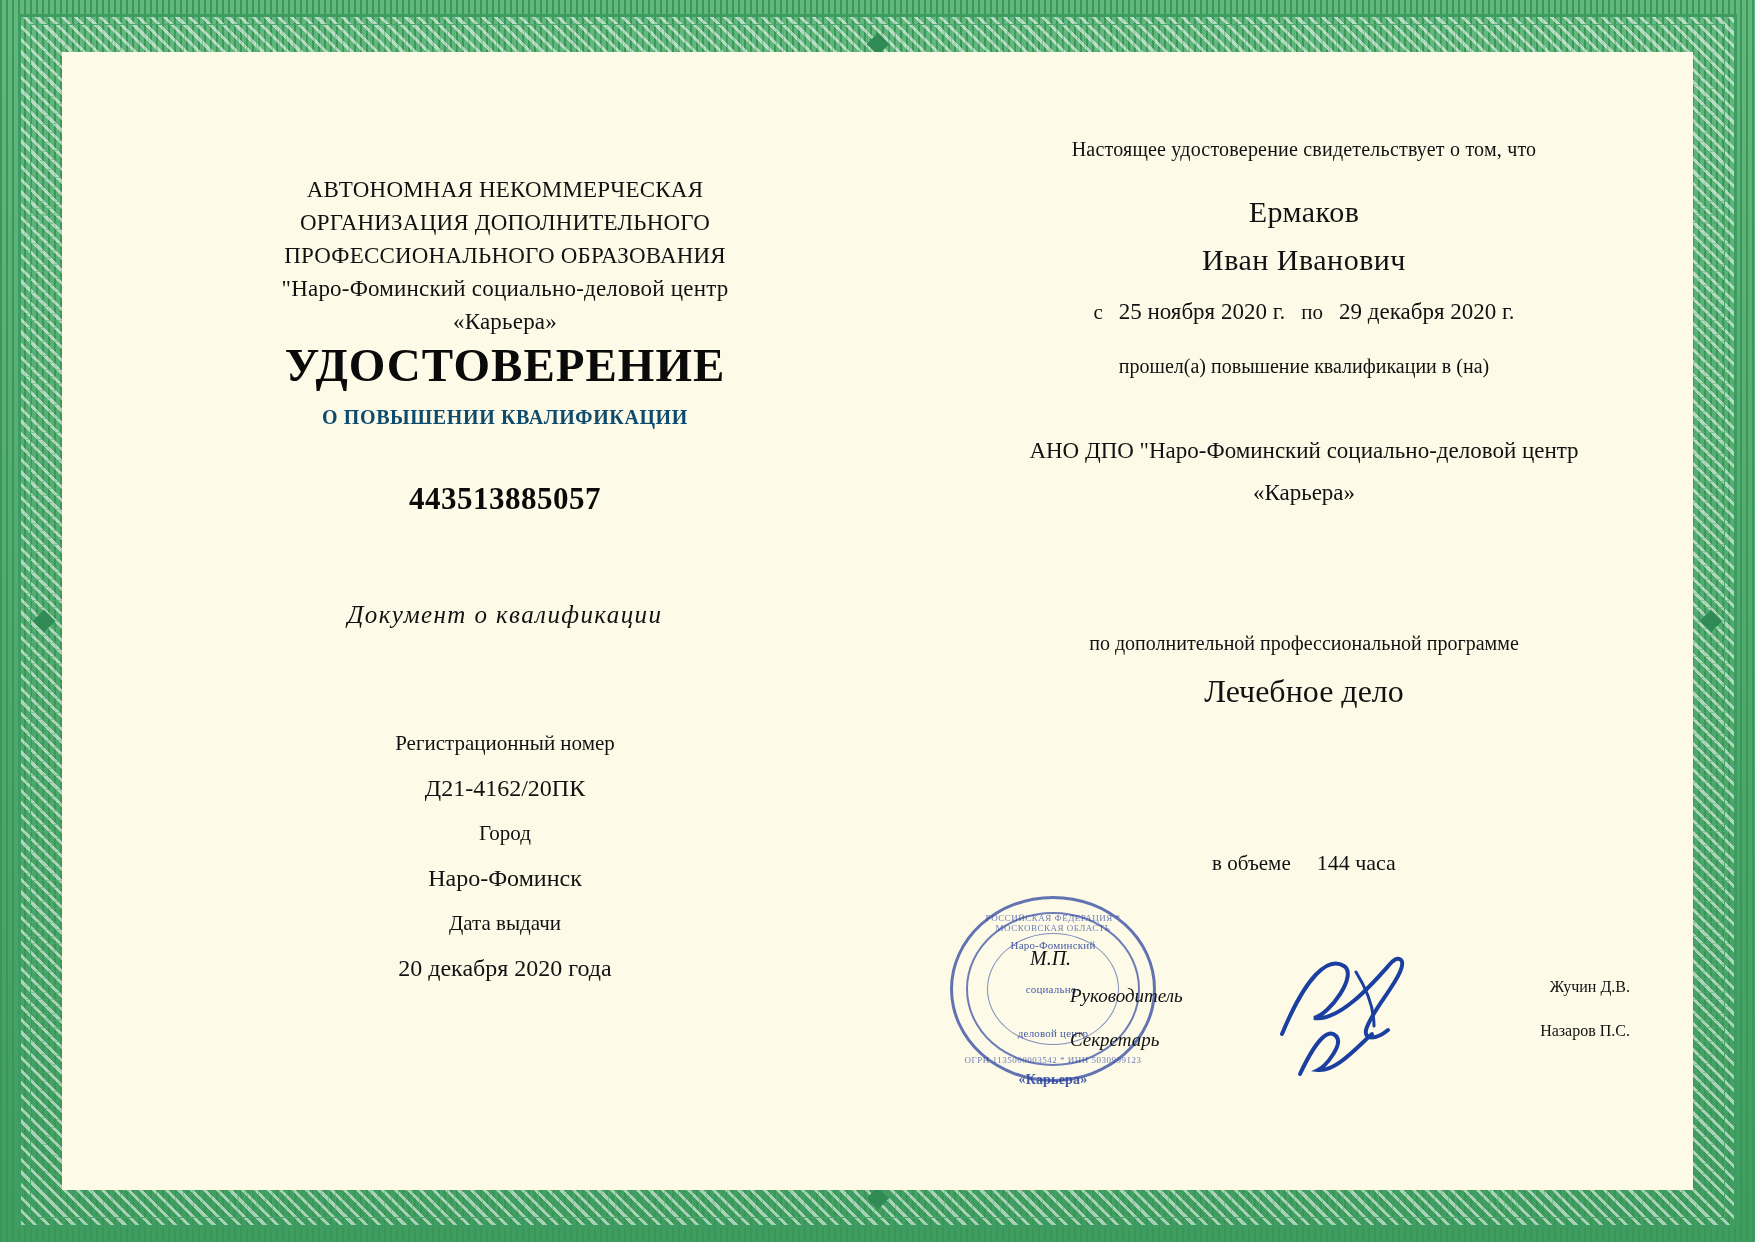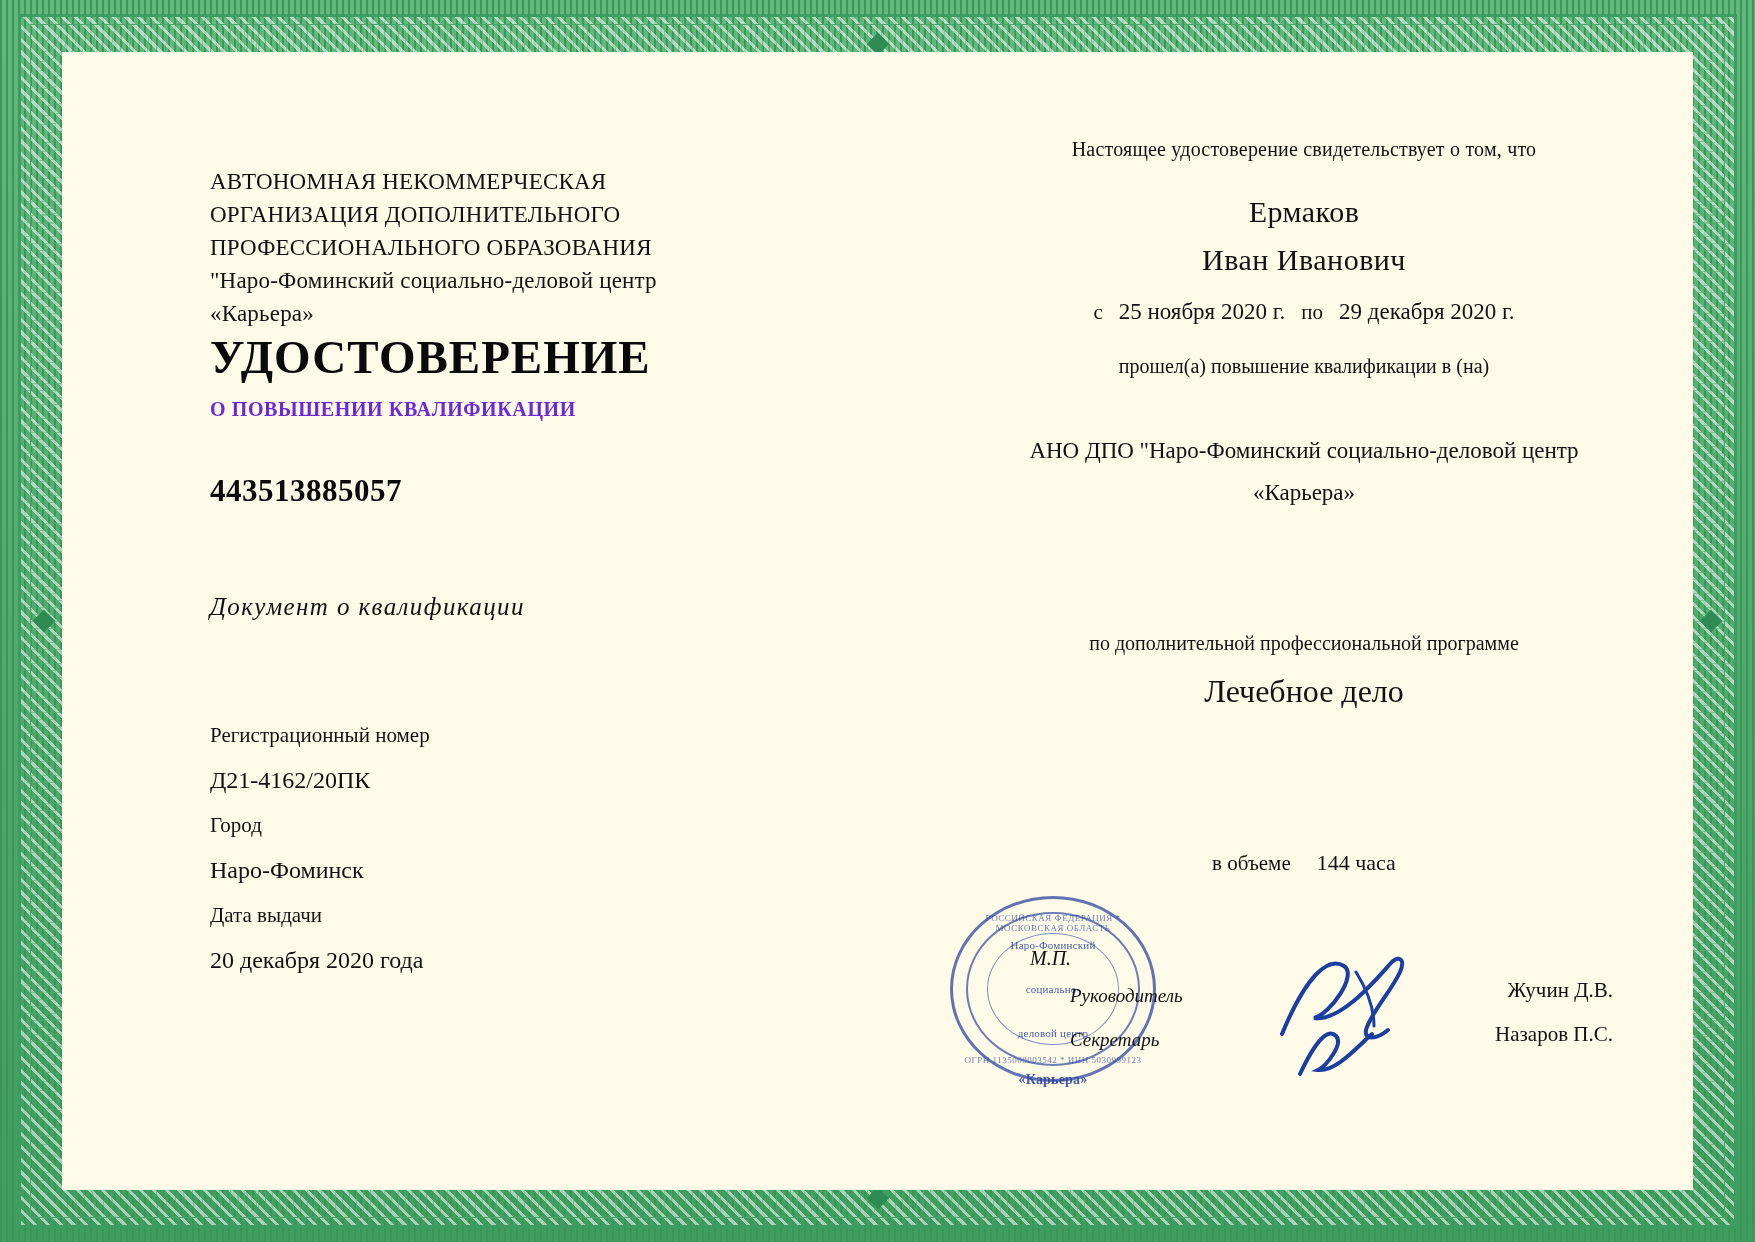--- a/index.html
+++ b/index.html
@@ -105,22 +105,23 @@
 
   
   .content {
     position: absolute;
     left: 70px; top: 60px; right: 70px; bottom: 60px;
   }
 
   .col-left {
     position: absolute;
     left: 140px;
-    top: 105px;
+    top: 113px;
     width: 590px;
+    text-align: center;
   }
   .org-name {
     font-family: "Liberation Serif", serif;
     font-size: 23px;
     line-height: 33px;
     color: #111;
     letter-spacing: .2px;
   }
   .org-name .ln1, .org-name .ln2, .org-name .ln3 { font-size: 23px; }
   .org-name .ln4 { font-size: 23px; }
@@ -130,21 +131,21 @@
     font-size: 47px;
     font-weight: bold;
     letter-spacing: 1px;
     color: #0a0a0a;
   }
   .doc-subtitle {
     margin-top: 14px;
     font-size: 20px;
     font-weight: bold;
     letter-spacing: .6px;
-    color: #6d28d9;
+    color: #0c4a6e;
   }
   .doc-number {
     margin-top: 52px;
     font-size: 31px;
     font-weight: bold;
     letter-spacing: .5px;
     color: #0a0a0a;
   }
   .qual-line {
     margin-top: 84px;
@@ -236,22 +237,22 @@
     align-items: center;
     height: 44px;
   }
   .sign-role {
     width: 180px;
     font-style: italic;
     font-size: 19px;
   }
   .sign-name {
     position: absolute;
-    right: 17px;
-    font-size: 21px;
+    right: 0;
+    font-size: 16px;
   }
   .sign-row.r1 .sign-name { top: 4px; }
   .sign-row.r2 .sign-name { top: 48px; }
 
   .signature-glyph {
     position: absolute;
     left: 200px;
     top: -26px;
     width: 170px;
     height: 110px;

